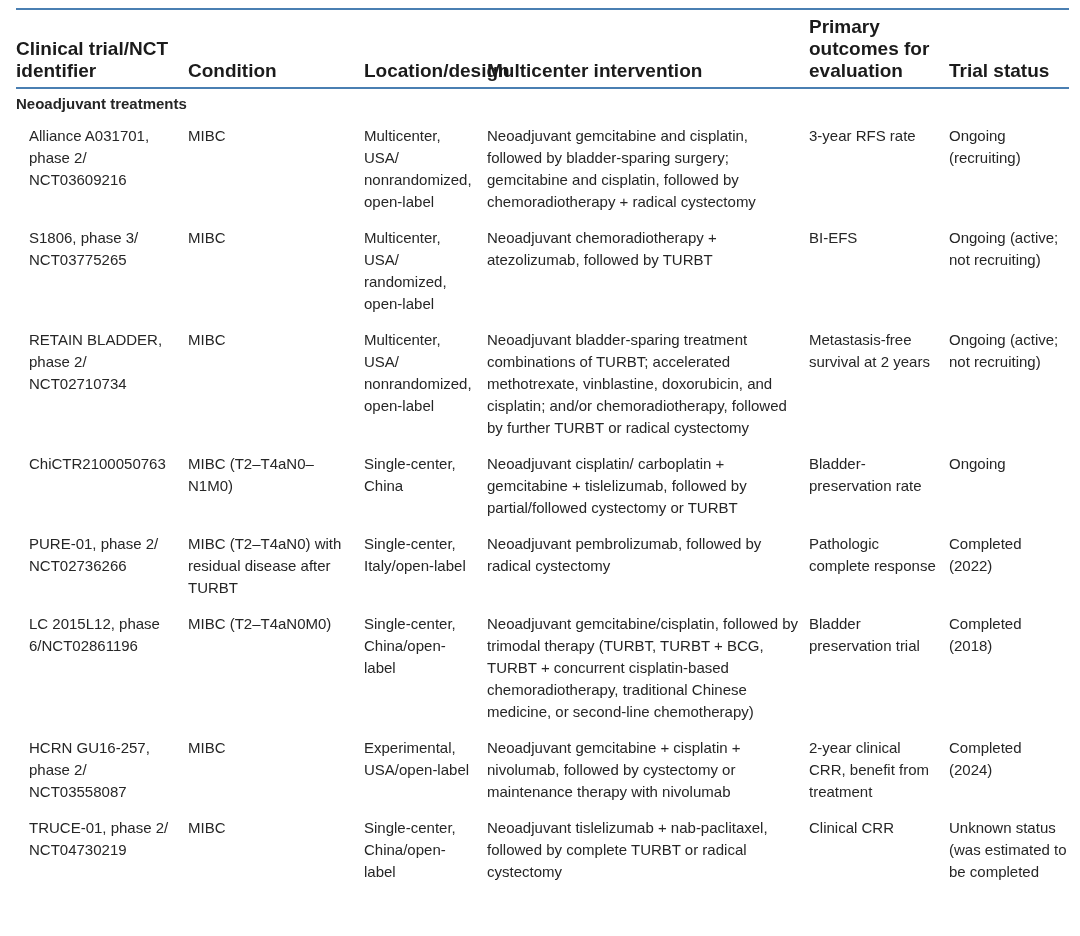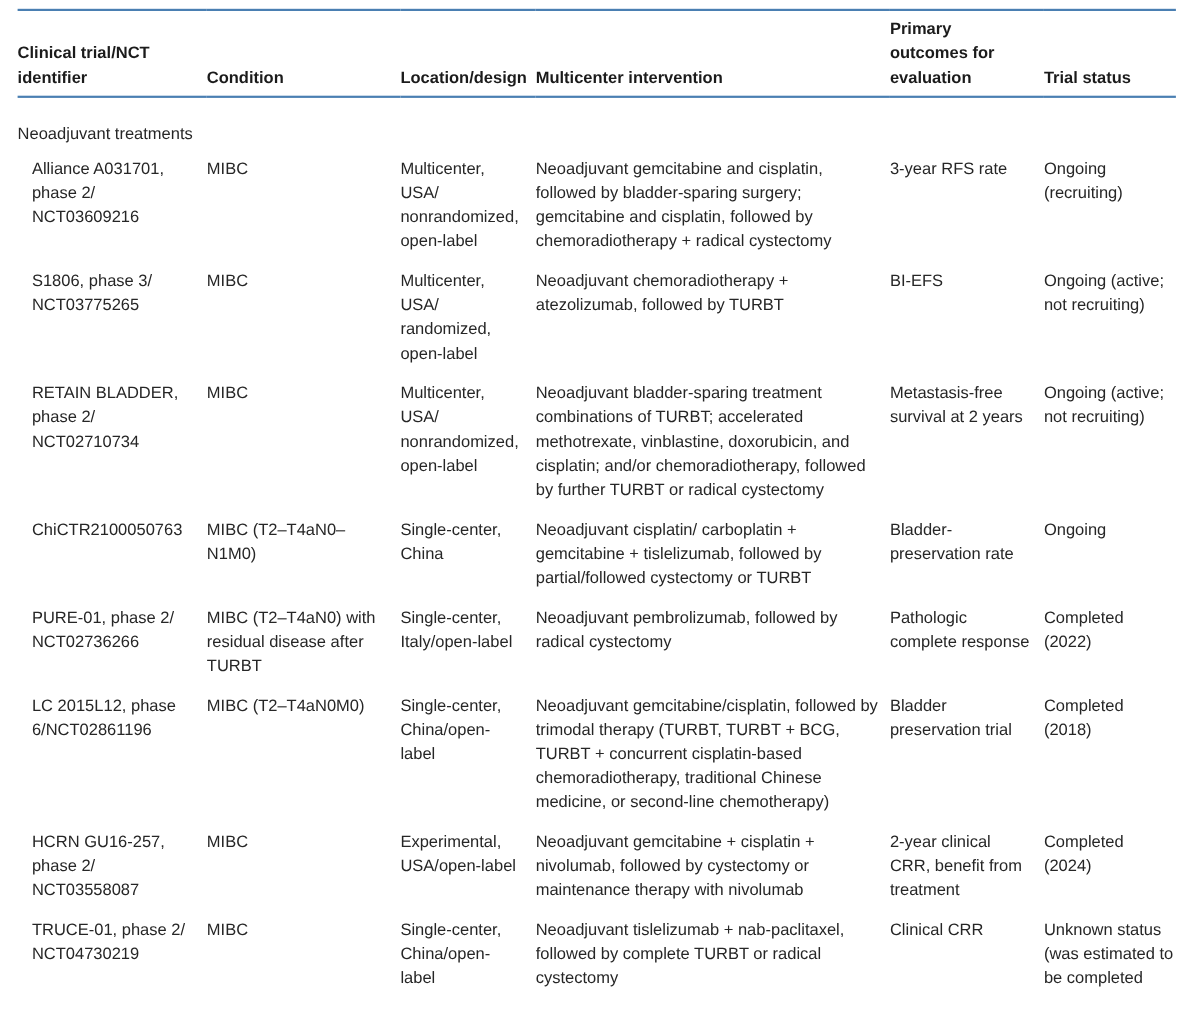--- a/index.html
+++ b/index.html
@@ -32,31 +32,32 @@
   col.c6 { width: 120px; }
 
   thead th {
     text-align: left;
     vertical-align: bottom;
     font-weight: bold;
     color: #1b1b1b;
     border-top: 2px solid #4a7fb2;
     border-bottom: 2px solid #4a7fb2;
     padding: 6px 10px 5px 0;
-    font-size: 15px;
+    font-size: 19px;
     line-height: 22px;
   }
   td {
     vertical-align: top;
     text-align: left;
     padding: 0 10px 14px 0;
     word-wrap: break-word;
   }
   td.section {
-    padding: 22px 0 10px 0;
+    padding: 4px 0 10px 0;
+    font-weight: bold;
   }
   tr.data-row td:first-child {
     padding-left: 13px;
   }
   td.status, th.status { padding-right: 0; }
 </style>
 </head>
 <body>
 
 <div class="page">

